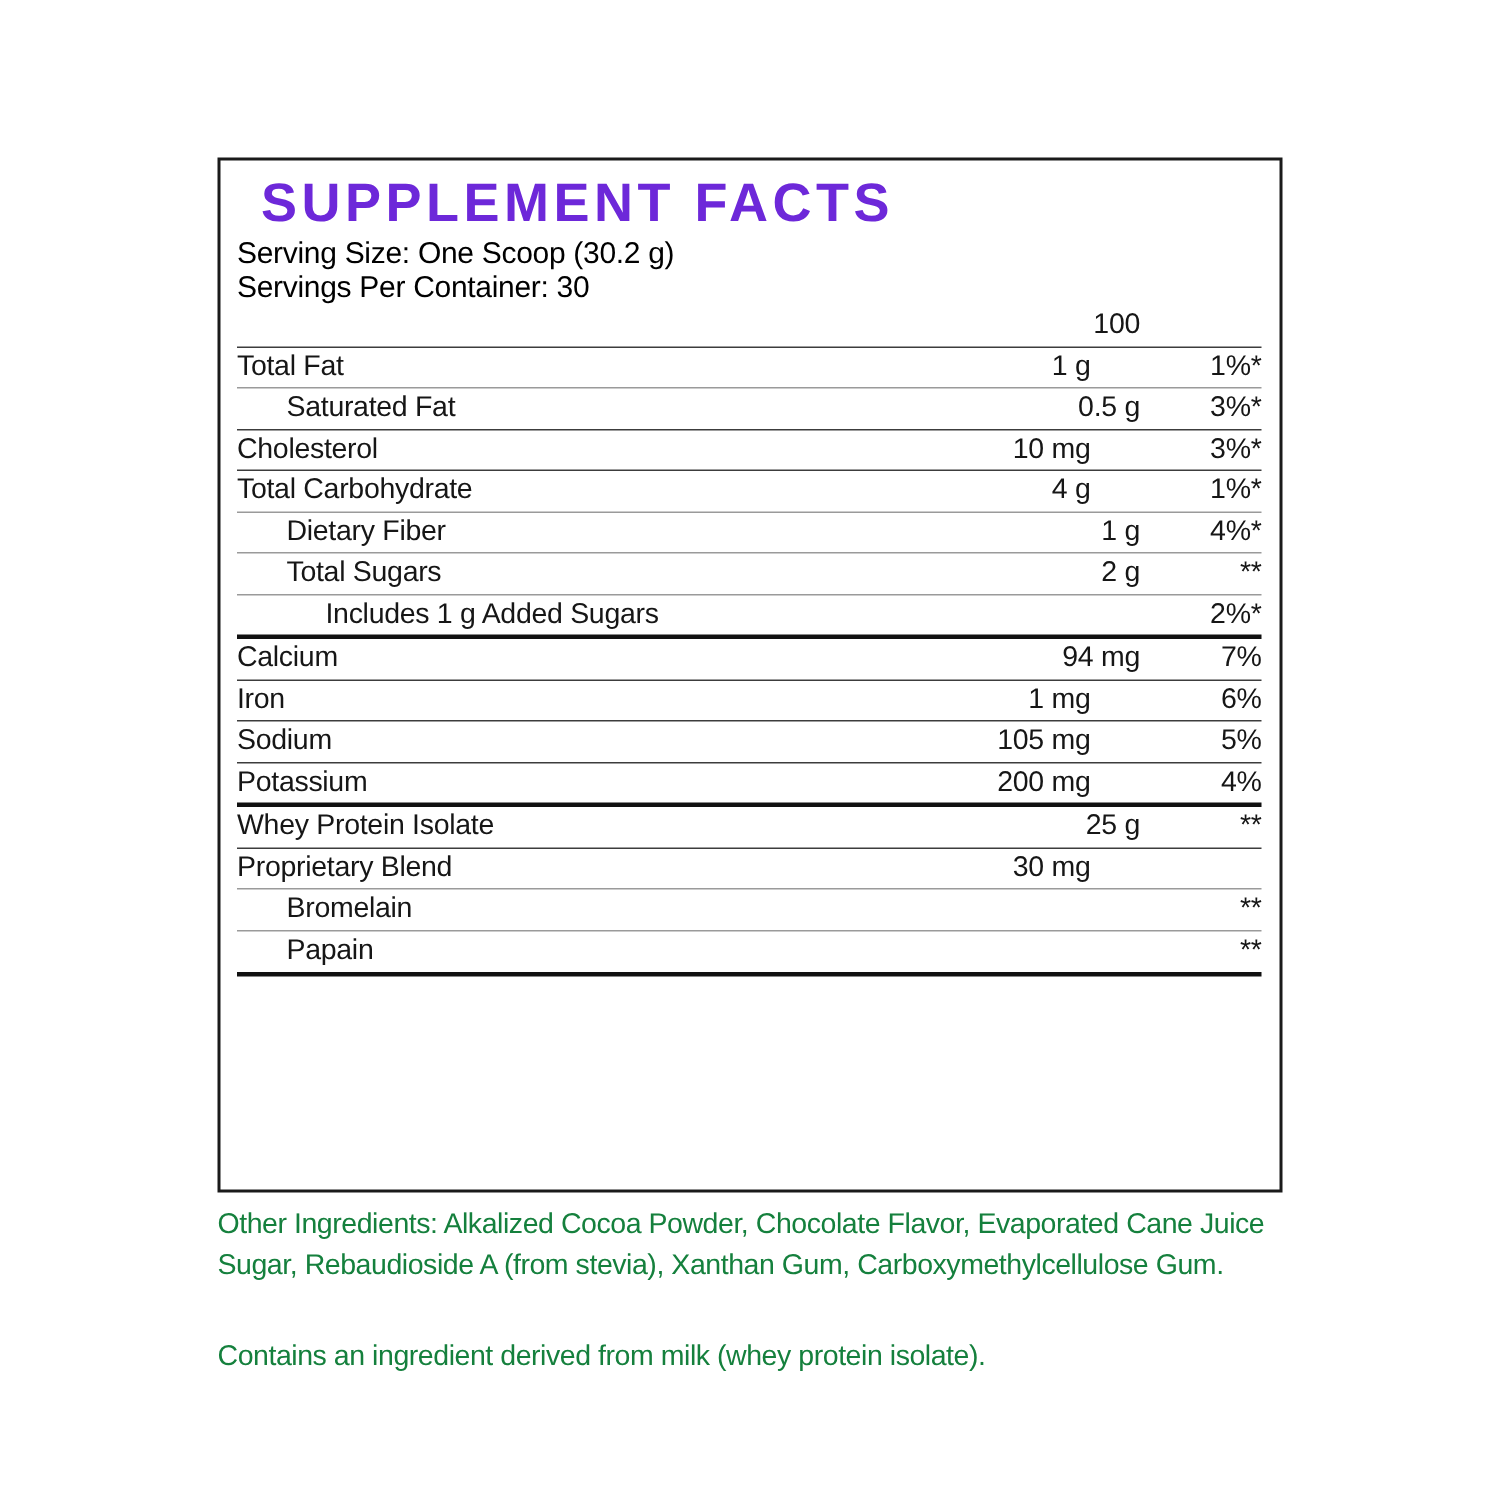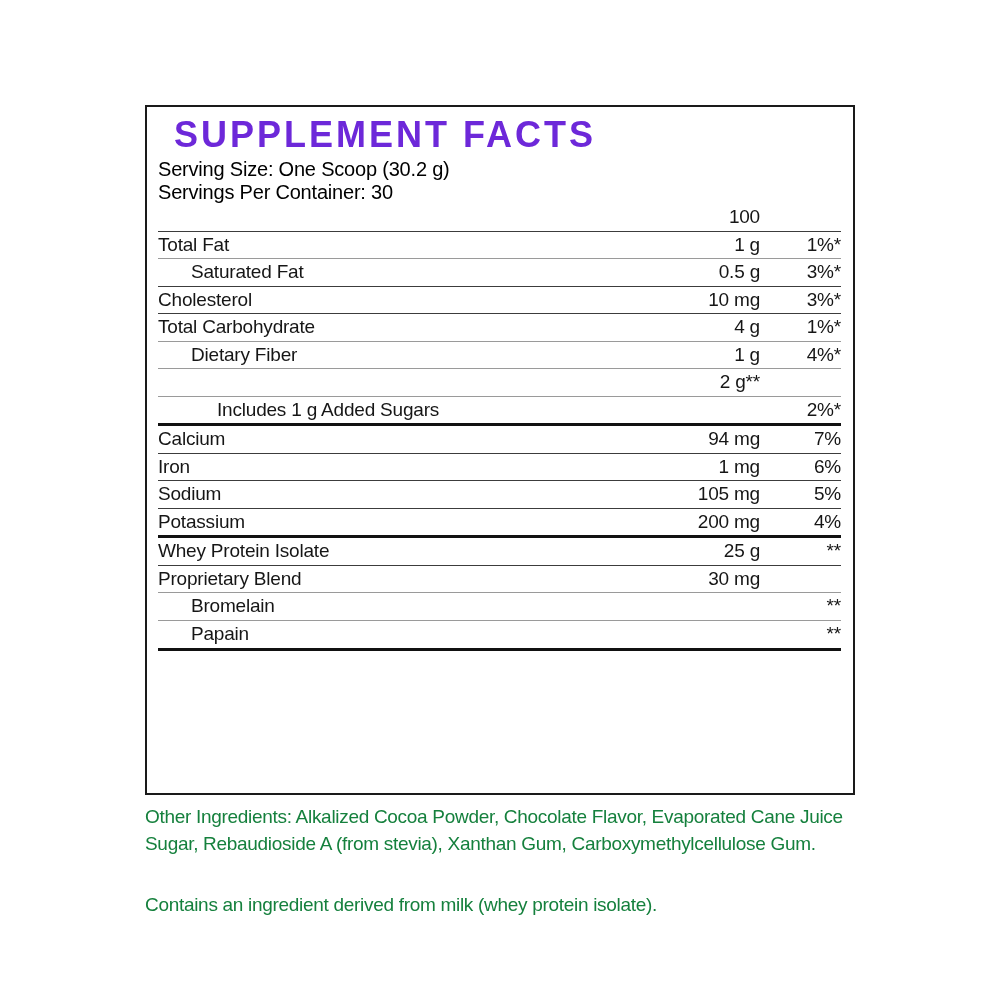--- a/index.html
+++ b/index.html
@@ -64,21 +64,21 @@
     height: 26.5px;
     font-size: 19px;
     letter-spacing: -0.2px;
   }
   .row .nm { text-align: left; }
   .row .amt { text-align: right; }
   .row .dv { text-align: right; }
   .indent1 .nm { padding-left: 33px; }
   .indent2 .nm { padding-left: 59px; }
   .sep-light { border-top: 1.2px solid #9a9a9a; }
-  .sep-dark  { border-top: 1.5px solid #3c3c3c; }
+  .sep-dark  { border-top: 1.5px solid #3c3c3c; gap: 33px; }
   .sep-bar   { border-top: 3.5px solid #111111; }
   .bottom-bar {
     border-top: 3.5px solid #111111;
     margin-top: 1px;
   }
   .footnotes {
     padding-top: 5px;
     font-size: 19px;
     line-height: 22.5px;
     letter-spacing: -0.2px;
@@ -139,20 +139,21 @@
       <span class="dv">1%*</span>
     </div>
 
     <div class="row indent1 sep-light">
       <span class="nm">Dietary Fiber</span>
       <span class="amt">1 g</span>
       <span class="dv">4%*</span>
     </div>
 
     <div class="row indent1 sep-light">
+      <span class="nm">Total Sugars</span>
       <span class="amt">2 g</span>
       <span class="dv">**</span>
     </div>
 
     <div class="row indent2 sep-light">
       <span class="nm">Includes 1 g Added Sugars</span>
       <span class="amt"></span>
       <span class="dv">2%*</span>
     </div>
 

